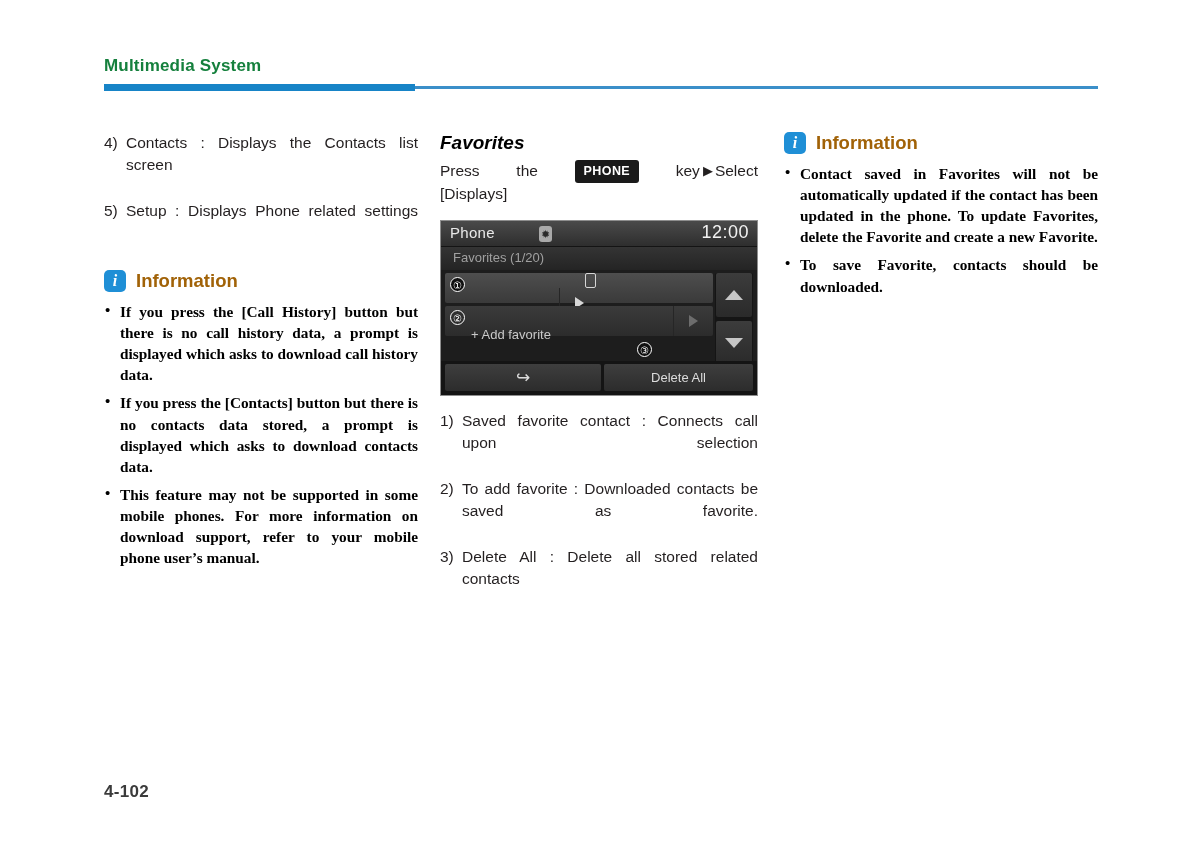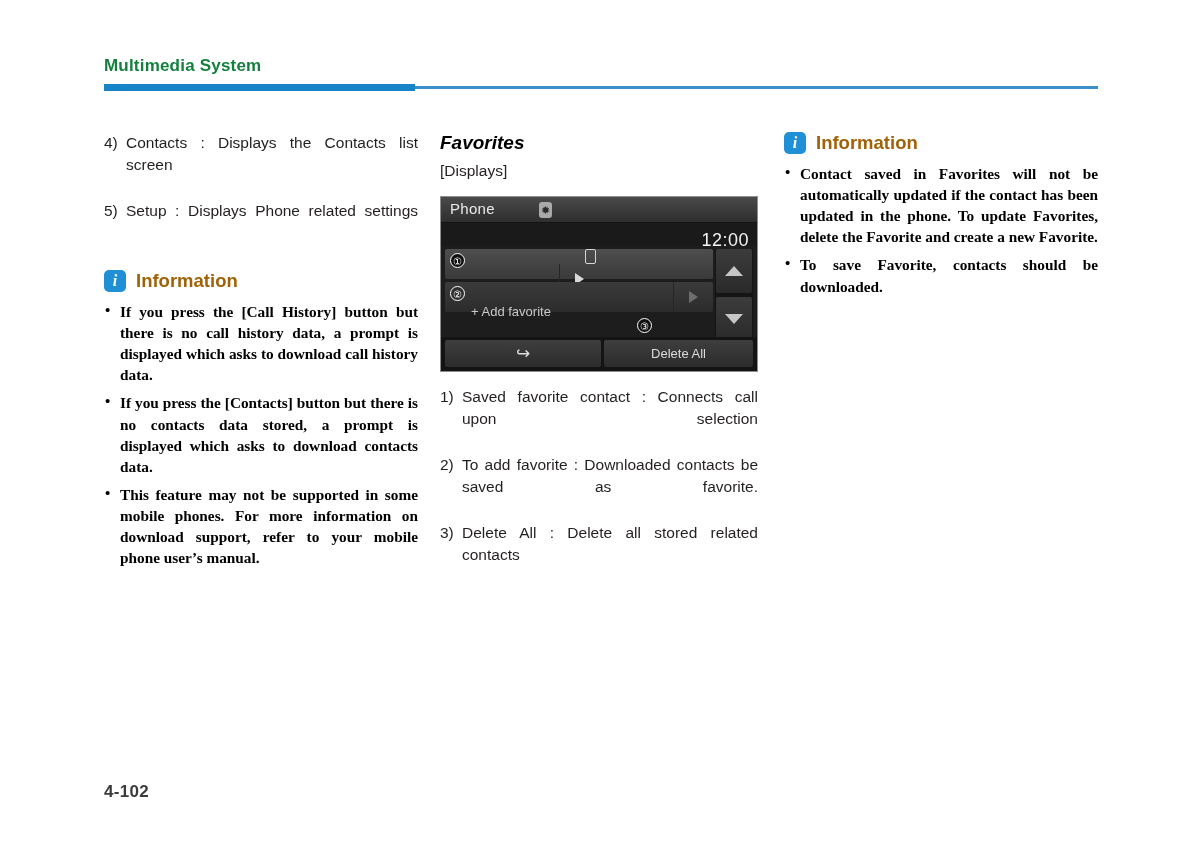--- a/index.html
+++ b/index.html
@@ -192,21 +192,20 @@
     font-size: 11px;
     line-height: 16px;
     text-align: center;
   }
   .scr-time {
     position: absolute;
     right: 8px; top: 1px;
     color: #f2f2f2;
     font-size: 18px;
     letter-spacing: 0.5px;
-    margin-top: 32px;
   }
   .scr-subbar {
     position: absolute;
     left: 0; top: 26px; right: 0; height: 23px;
     background: linear-gradient(#343434, #242424);
   }
   .scr-subtitle {
     position: absolute;
     left: 12px; top: 3px;
     color: #a0a0a0;
@@ -383,31 +382,40 @@
       <li>If you press the [Contacts] button but there is no contacts data stored, a prompt is displayed which asks to download contacts data.</li>
       <li>This feature may not be supported in some mobile phones. For more information on download support, refer to your mobile phone user’s manual.</li>
     </ul>
   </div>
 
   <div class="col col-2">
 
     <div class="subhead">Favorites</div>
 
     <div class="press-line">
+      <span class="spread">
+        <span>Press</span>
+        <span>the</span>
+        <span class="keycap">PHONE</span>
+        <span><span>key</span><span class="arrow-tri">▶</span><span>Select</span></span>
+      </span>
       <div>[Displays]</div>
     </div>
 
     <div class="screen-wrap">
 
       <div class="scr-topbar">
         <div class="scr-title">Phone</div>
         <div class="scr-bt">✹</div>
         <div class="scr-time">12:00</div>
       </div>
 
+      <div class="scr-subbar">
+        <div class="scr-subtitle">Favorites (1/20)</div>
+      </div>
 
       <div class="scr-body">
 
         <div class="scr-row r1">
           <div class="phone-glyph"></div>
           <div class="rowlabel">John Smith</div>
           <div class="rowchev">
               <span class="tri"></span>
             </div>
         </div>

